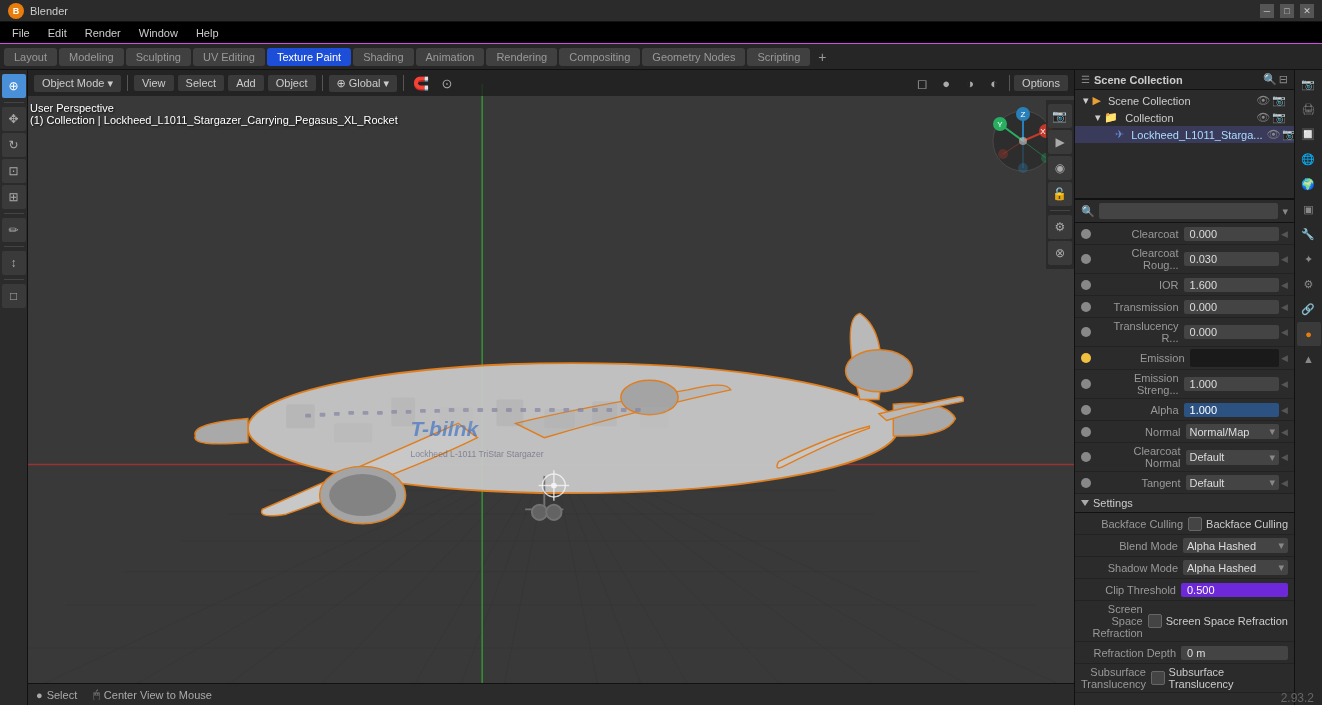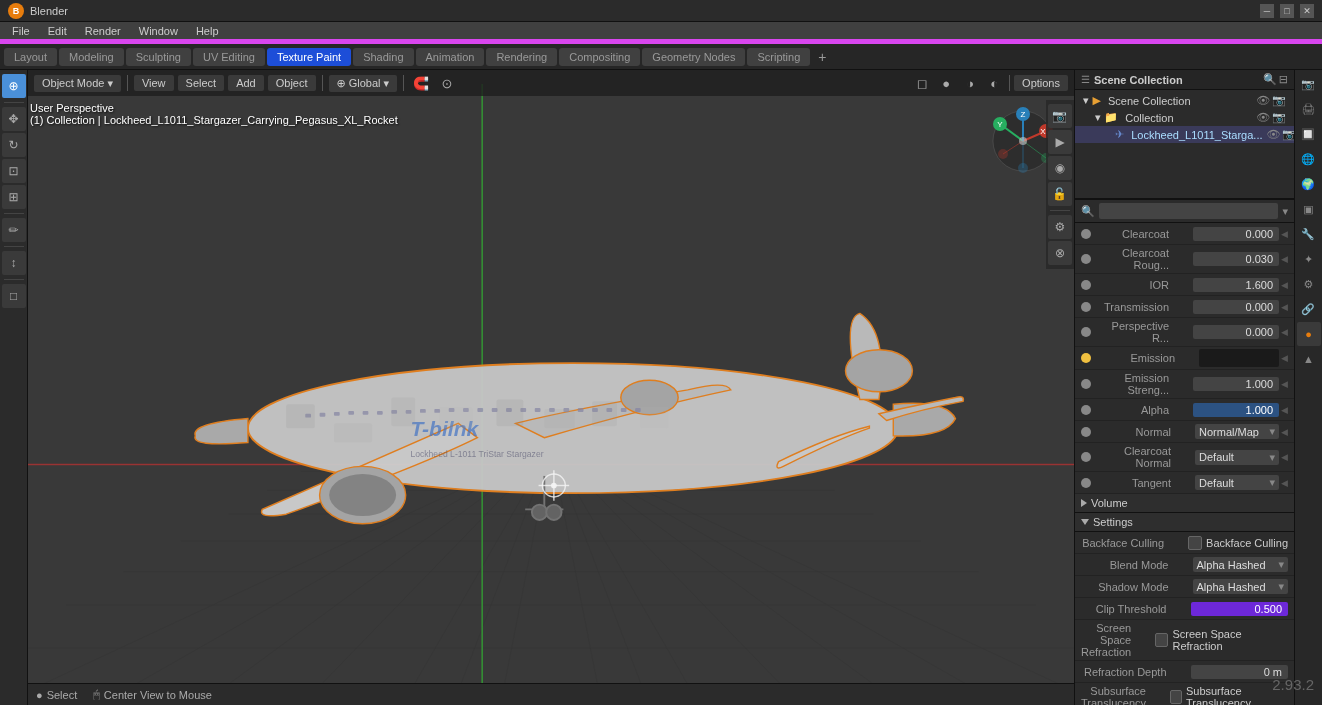--- a/index.html
+++ b/index.html
@@ -54,26 +54,26 @@
       font-size: 9px;
       cursor: pointer;
       display: flex;
       align-items: center;
       justify-content: center;
     }
 
     
     #menu-bar {
       height: 22px;
-      background: #404040;
+      background: #000000;
       display: flex;
       align-items: center;
       padding: 0 4px;
       gap: 2px;
-      border-bottom: 5px solid #d946ef;
+      border-bottom: 1px solid #d946ef;
     }
     .menu-item {
       padding: 2px 8px;
       font-size: 11px;
       color: #ccc;
       cursor: pointer;
       border-radius: 3px;
     }
 
     
@@ -299,30 +299,30 @@
       align-items: center;
       padding: 2px 6px;
       min-height: 22px;
       border-bottom: 1px solid #222;
     }
     .prop-label {
       color: #999;
       font-size: 11px;
       flex: 1;
       text-align: right;
-      padding-right: 24px;
+      padding-right: 5px;
     }
     .prop-value {
       flex: 1;
       background: #444;
       padding: 1px 6px;
       font-size: 11px;
       color: #ddd;
       border-radius: 2px;
-      text-align: right;
+      text-align: left;
     }
     .prop-value.highlight {
       background: #2c5282;
       color: #fff;
     }
     .prop-checkbox {
       width: 14px;
       height: 14px;
       background: #444;
       border-radius: 2px;
@@ -430,23 +430,23 @@
     
     #outliner-section {
       height: 130px;
       border-bottom: 2px solid #111;
       overflow: hidden;
     }
 
     
     #version-label {
       position: absolute;
-      bottom: 12px;
+      bottom: 0;
       right: 8px;
-      font-size: 15px;
+      font-size: 12px;
       color: #666;
       z-index: 40;
     }
 
     
     .grid-svg {
       position: absolute;
       top: 0; left: 0; width: 100%; height: 100%;
     }
 
@@ -791,21 +791,21 @@
 
         <div class="prop-row">
           <div class="prop-dot"></div>
           <span class="prop-label">Transmission</span>
           <div class="prop-value">0.000</div>
           <span style="color:#555; font-size:9px; margin-left:2px;">◀</span>
         </div>
 
         <div class="prop-row">
           <div class="prop-dot"></div>
-          <span class="prop-label">Perspective R...</span>
+          <span class="prop-label">Translucency R...</span>
           <div class="prop-value">0.000</div>
           <span style="color:#555; font-size:9px; margin-left:2px;">◀</span>
         </div>
 
         <div class="prop-row">
           <div class="prop-dot yellow"></div>
           <span class="prop-label">Emission</span>
           <div style="flex:1; background:#1a1a1a; height:18px; border-radius:2px;"></div>
           <span style="color:#555; font-size:9px; margin-left:2px;">◀</span>
         </div>
@@ -844,24 +844,20 @@
 
         <div class="prop-row">
           <div class="prop-dot"></div>
           <span class="prop-label">Tangent</span>
           <div class="prop-dropdown">
             <span>Default</span>
           </div>
           <span style="color:#555; font-size:9px; margin-left:2px;">◀</span>
         </div>
 
-        <div class="props-section-hdr">
-          <span class="triangle-right"></span>
-          <span>Volume</span>
-        </div>
 
         <div class="props-section-hdr">
           <span class="triangle-down"></span>
           <span>Settings</span>
         </div>
 
         <div class="prop-row">
           <span class="prop-label">Backface Culling</span>
           <div class="prop-checkbox"></div>
           <span style="margin-left:4px; font-size:11px; color:#ccc;">Backface Culling</span>

